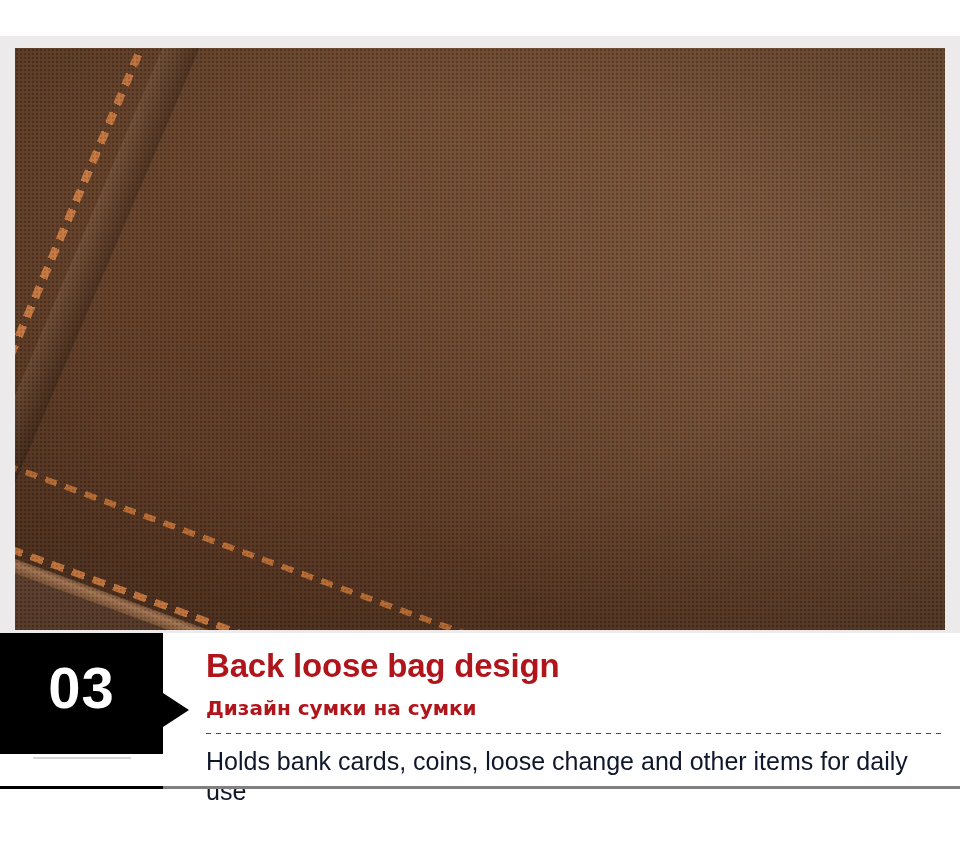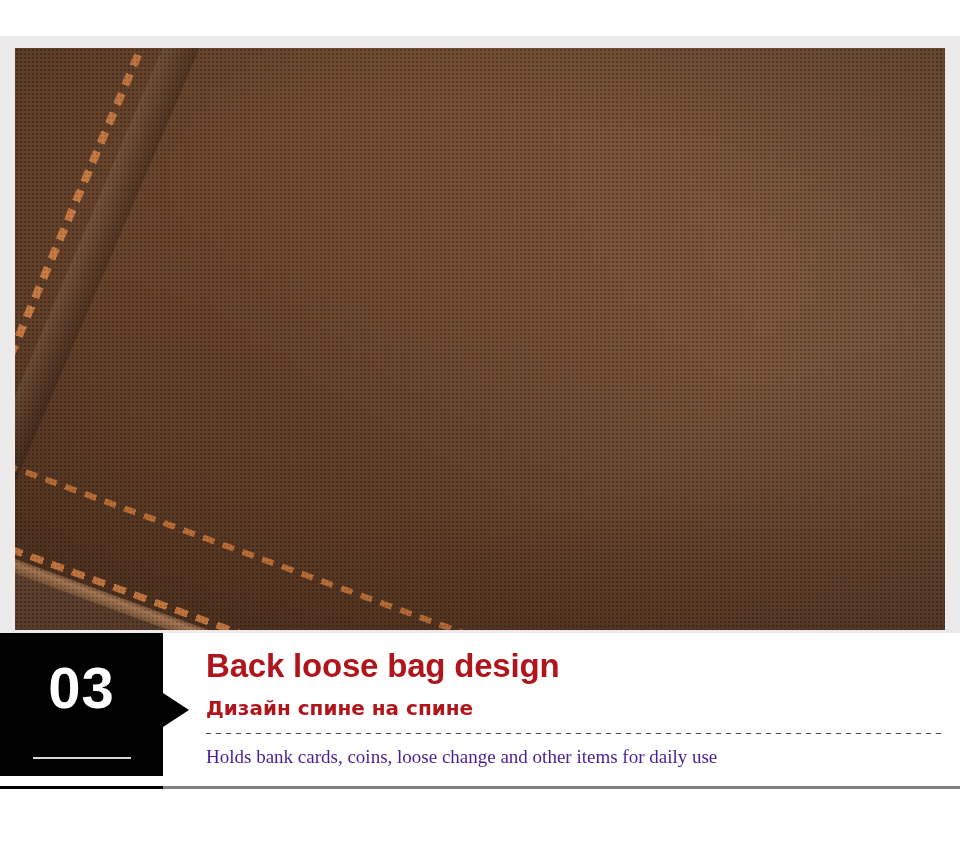--- a/index.html
+++ b/index.html
@@ -157,21 +157,21 @@
   .vignette{
     position:absolute;inset:0;pointer-events:none;
     background:radial-gradient(ellipse at 45% 45%, rgba(0,0,0,0) 45%, rgba(0,0,0,.22) 100%);
   }
 
   
   .caption{
     position:absolute;left:0;top:633px;width:960px;height:155px;background:#ffffff;
   }
   .numbox{
-    position:absolute;left:0;top:0;width:163px;height:143px;background:#000000;
+    position:absolute;left:0;top:0;width:163px;height:121px;background:#000000;
   }
   .numbox .num{
     position:absolute;left:0;right:0;top:26px;text-align:center;
     color:#ffffff;font-size:58px;font-weight:700;letter-spacing:1px;
     font-family:"Liberation Sans",sans-serif;line-height:1;
   }
   .numbox .rule{
     position:absolute;left:33px;top:124px;width:98px;height:2px;background:#d5d5d5;
   }
   .arrow{
@@ -189,22 +189,22 @@
     position:absolute;left:0;top:64px;
     color:#b1151c;font-size:20px;font-weight:700;line-height:1.1;
     font-family:"DejaVu Sans",sans-serif;
   }
   .cap-dash{
     position:absolute;left:0;top:100px;width:740px;height:1px;
     background:repeating-linear-gradient(90deg,#4a4a4a 0 5px, rgba(0,0,0,0) 5px 10px);
   }
   .cap-desc{
     position:absolute;left:0;top:113px;
-    color:#4c1d95;font-size:19px;font-weight:400;line-height:1.2;
-    font-family:Liberation Serif, serif;
+    color:#0f172a;font-size:25px;font-weight:400;line-height:1.2;
+    font-family:Liberation Sans, sans-serif;
   }
   .bottom-rule{
     position:absolute;left:0;top:786px;width:960px;height:3px;background:#808080;
   }
   .bottom-rule-mask{
     position:absolute;left:0;top:786px;width:163px;height:3px;background:#000000;
   }
 </style>
 </head>
 <body>
@@ -250,21 +250,21 @@
   </div>
 
   <div class="caption">
     <div class="numbox">
       <div class="num">03</div>
       <div class="rule"></div>
     </div>
 
     <div class="cap-text">
       <div class="cap-title">Back loose bag design</div>
-      <div class="cap-sub">Дизайн спине на спине</div>
+      <div class="cap-sub">Дизайн сумки на сумки</div>
       <div class="cap-dash"></div>
       <div class="cap-desc">Holds bank cards, coins, loose change and other items for daily use</div>
     </div>
   </div>
 
   <div class="arrow"></div>
   <div class="bottom-rule"></div>
   <div class="bottom-rule-mask"></div>
 
 </div>

